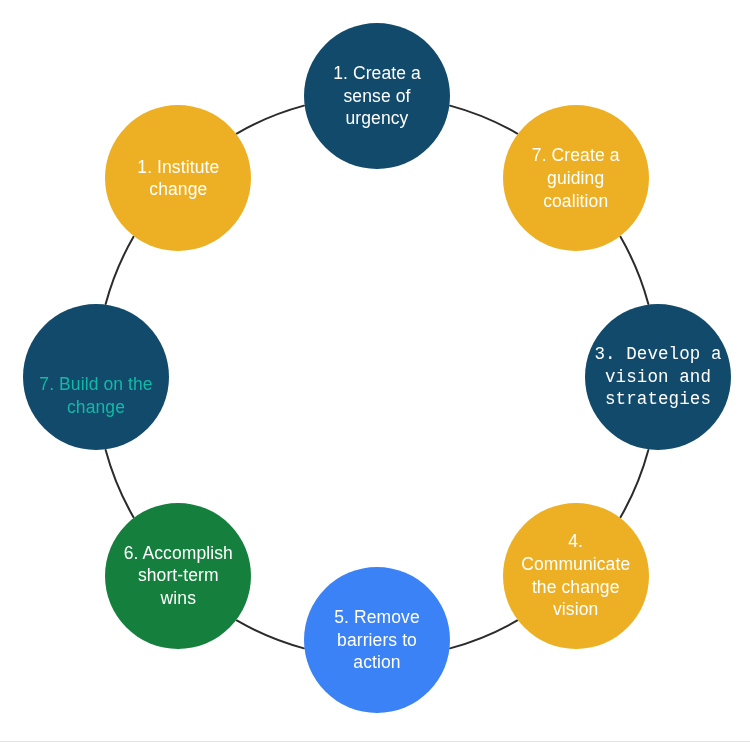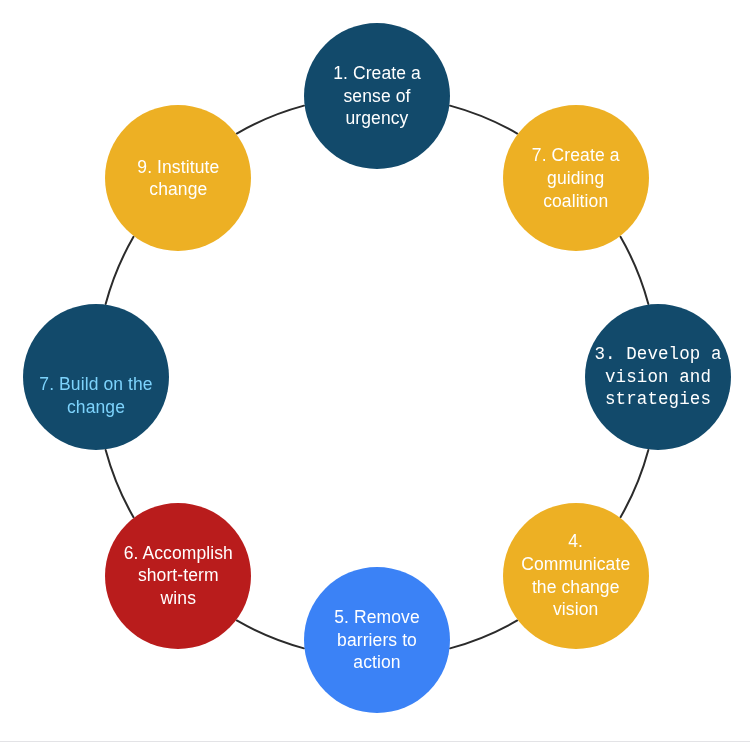--- a/index.html
+++ b/index.html
@@ -93,29 +93,29 @@
         <div class="step-label" style="color: rgb(255, 255, 255);">4.
 Communicate
 the change
 vision</div>
       </div>
       <div class="step-node" style="left: 304px; top: 567px; width: 146px; height: 146px; background: #3b82f6;">
         <div class="step-label" style="color: rgb(255, 255, 255);">5. Remove
 barriers to
 action</div>
       </div>
-      <div class="step-node" style="left: 105.303px; top: 502.697px; width: 146px; height: 146px; background: #b91c1c;">
+      <div class="step-node" style="left: 105.303px; top: 502.697px; width: 146px; height: 146px; background: #15803d;">
         <div class="step-label" style="color: rgb(255, 255, 255);">6. Accomplish
 short-term
 wins</div>
       </div>
       <div class="step-node" style="left: 23px; top: 304px; width: 146px; height: 146px; background: rgb(18, 74, 107);">
-        <div class="step-label" style="color: #7dd3fc; margin-top: 37px;">7. Build on the
+        <div class="step-label" style="color: #14b8a6; margin-top: 37px;">7. Build on the
 change</div>
       </div>
       <div class="step-node" style="left: 105.303px; top: 105.303px; width: 146px; height: 146px; background: rgb(237, 176, 36);">
-        <div class="step-label" style="color: rgb(255, 255, 255);">9. Institute
+        <div class="step-label" style="color: rgb(255, 255, 255);">1. Institute
 change</div>
       </div>
     </div>
 
   <div id="bottom-rule"></div>
 </div>
 
 </body></html>

